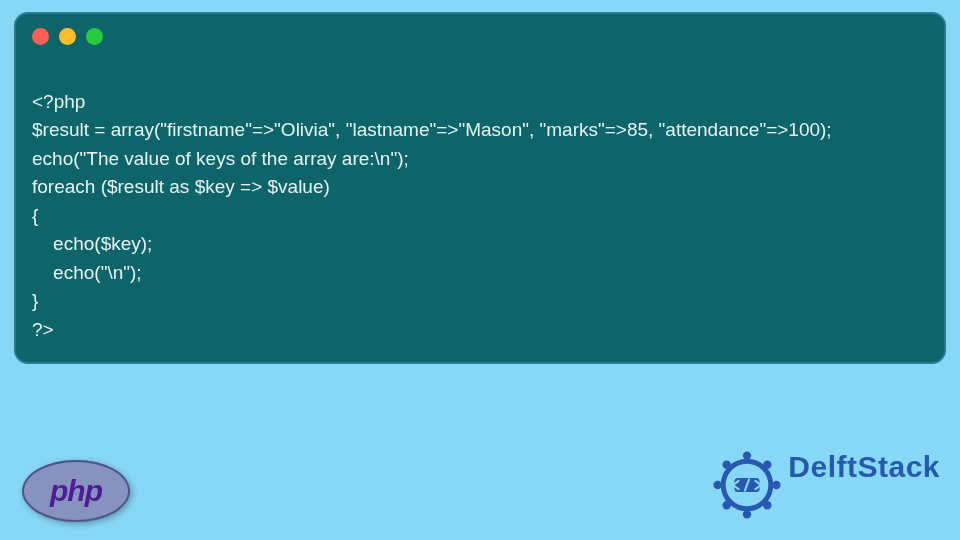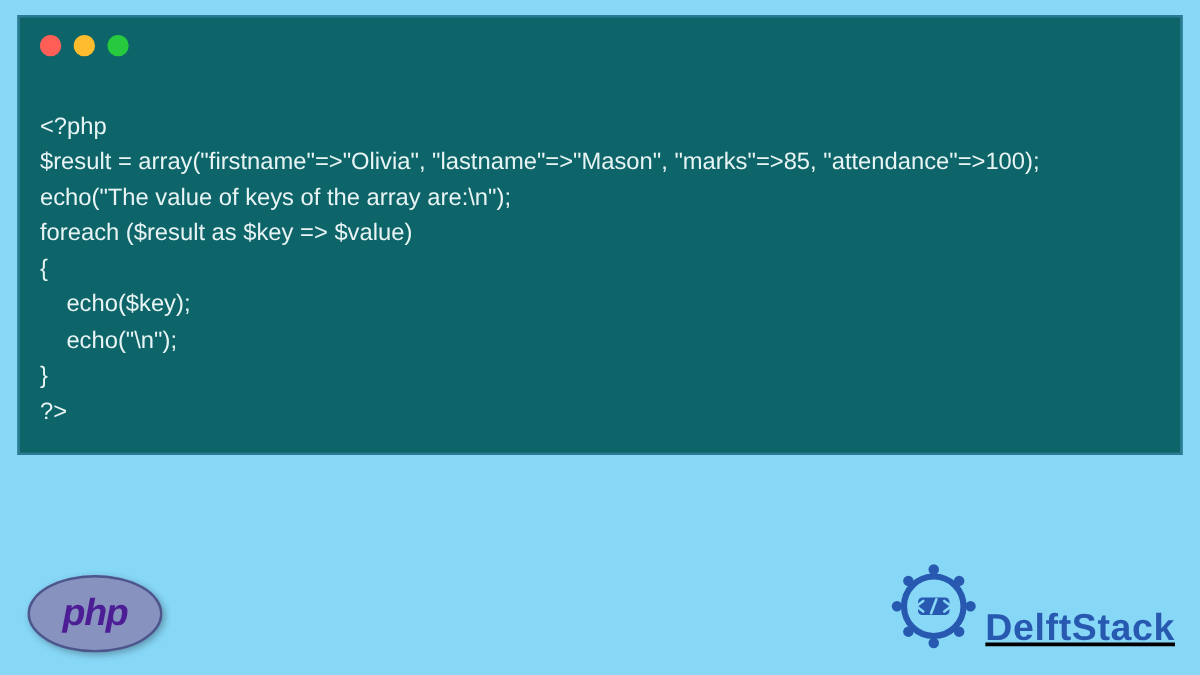--- a/index.html
+++ b/index.html
@@ -11,21 +11,21 @@
     position: relative;
     overflow: hidden;
   }
   .code-window {
     position: absolute;
     top: 12px;
     left: 14px;
     right: 14px;
     background: #0d6469;
     border: 2px solid #2a7a93;
-    border-radius: 0;
+    border-radius: 14px;
     padding: 0;
   }
   .titlebar {
     display: flex;
     align-items: center;
     gap: 10px;
     padding: 14px 16px 6px 16px;
   }
   .dot {
     width: 17px;
@@ -62,23 +62,22 @@
     font-size: 30px;
     font-style: italic;
     letter-spacing: -1px;
     font-family: Arial, sans-serif;
   }
   .delftstack {
     position: absolute;
     right: 20px;
     bottom: 20px;
     display: flex;
-    align-items: flex-end;
+    align-items: flex-start;
     gap: 6px;
-    text-decoration: underline;
   }
   .delft-icon {
     width: 70px;
     height: 70px;
     position: relative;
   }
   .delft-icon svg { width: 100%; height: 100%; }
   .delft-text {
     color: #2859b0;
     font-size: 30px;

